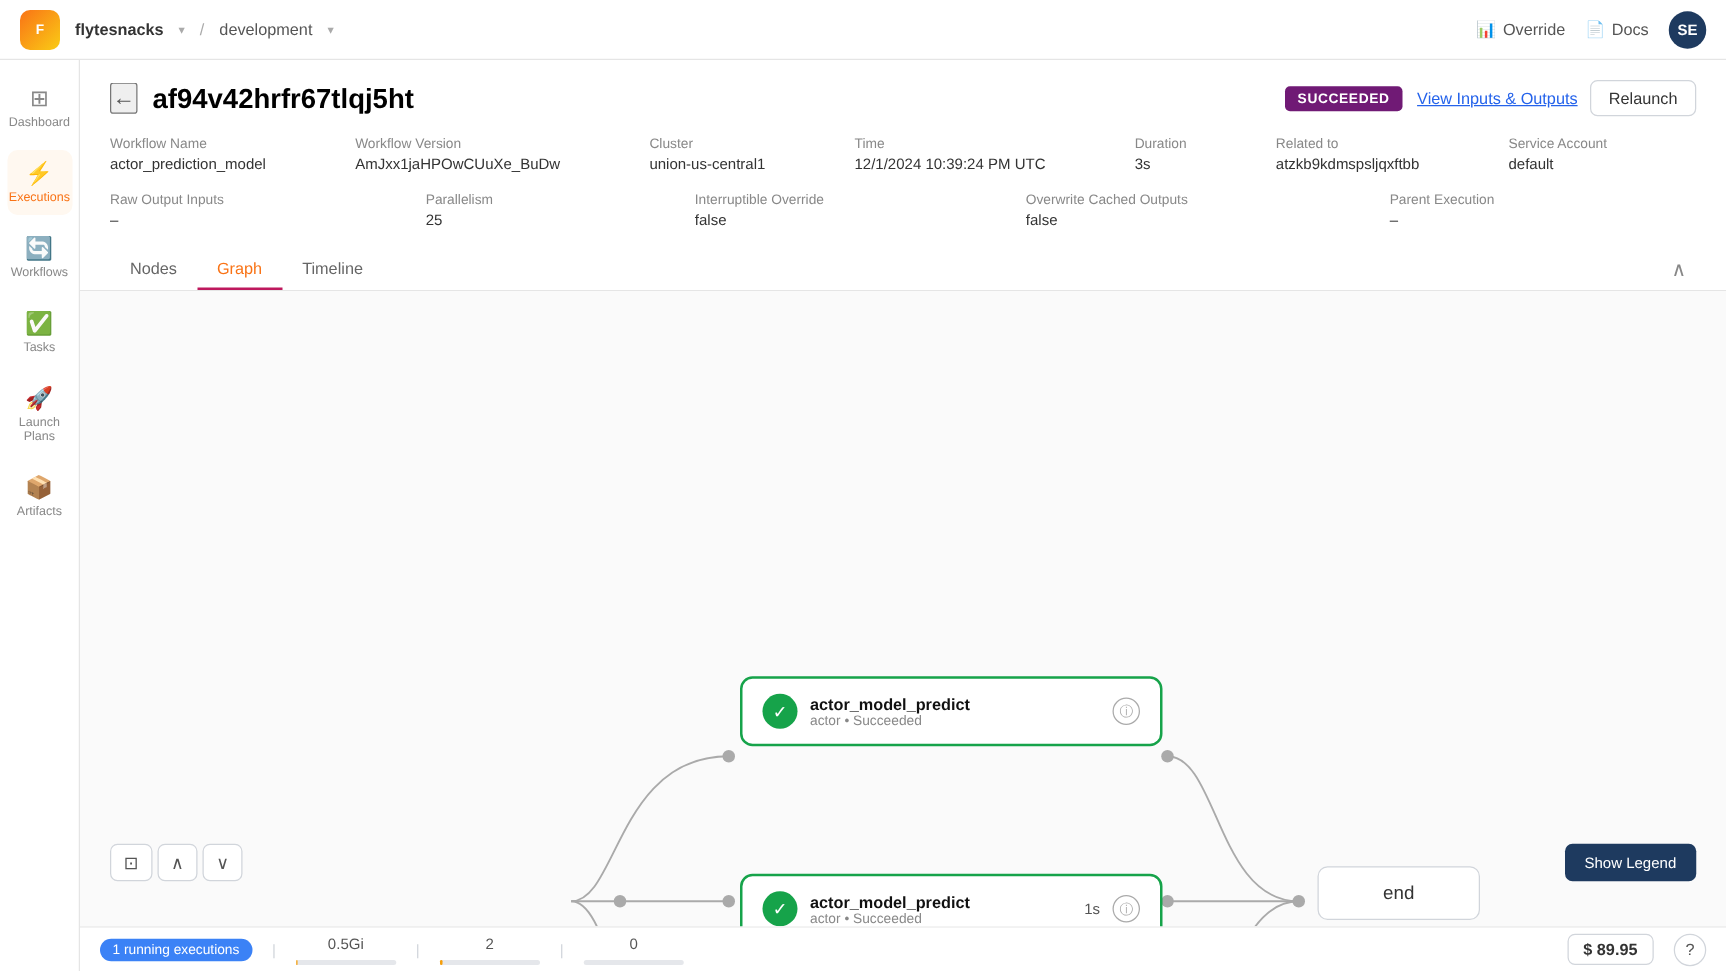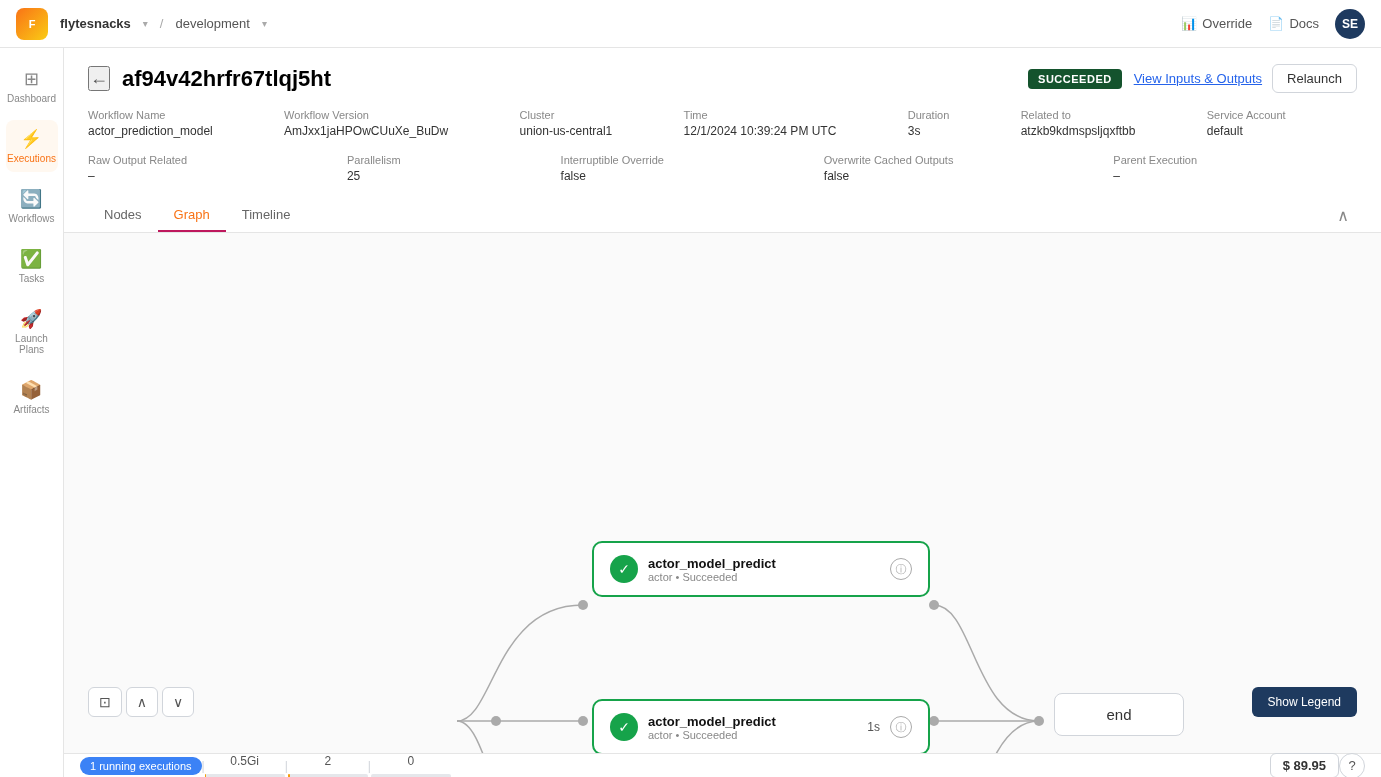--- a/index.html
+++ b/index.html
@@ -30,21 +30,21 @@
     .sidebar-item.active .label { color: #f97316; }
 
     
     .content { flex: 1; display: flex; flex-direction: column; overflow: hidden; background: #fff; }
 
     
     .content-header { padding: 16px 24px 0; border-bottom: 1px solid #e5e5e5; }
     .exec-title-row { display: flex; align-items: center; gap: 12px; margin-bottom: 16px; }
     .back-btn { color: #555; font-size: 18px; cursor: pointer; }
     .exec-title { font-size: 22px; font-weight: 600; color: #000000; flex: 1; }
-    .status-badge { background: #14532d; color: white; font-size: 11px; font-weight: 700; padding: 4px 10px; border-radius: 4px; letter-spacing: 0.5px; }
+    .status-badge { background: #701a75; color: white; font-size: 11px; font-weight: 700; padding: 4px 10px; border-radius: 4px; letter-spacing: 0.5px; }
     .header-actions { display: flex; gap: 10px; }
     .btn-link { background: none; border: none; color: #2563eb; font-size: 13px; cursor: pointer; text-decoration: underline; padding: 6px 0; }
     .btn-outline { background: white; border: 1.5px solid #d1d5db; color: #333; font-size: 13px; cursor: pointer; padding: 6px 14px; border-radius: 6px; font-weight: 500; }
 
     
     .meta-grid { display: grid; grid-template-columns: repeat(7, auto); gap: 0; margin-bottom: 16px; }
     .meta-item { padding-right: 32px; }
     .meta-label { font-size: 11px; color: #888; margin-bottom: 3px; font-weight: 500; }
     .meta-value { font-size: 12px; color: #333; font-weight: 500; }
 
@@ -74,21 +74,21 @@
     .flow-svg { position: absolute; top: 0; left: 0; width: 100%; height: 100%; pointer-events: none; }
 
     
     .graph-toolbar { position: absolute; bottom: 36px; left: 24px; display: flex; gap: 4px; }
     .graph-tool-btn { background: white; border: 1px solid #d1d5db; border-radius: 6px; padding: 6px 10px; cursor: pointer; font-size: 14px; color: #555; }
 
     
     .legend-btn { position: absolute; bottom: 36px; right: 24px; background: #1e3a5f; color: white; border: none; padding: 8px 16px; border-radius: 6px; font-size: 12px; font-weight: 500; cursor: pointer; }
 
     
-    .bottom-bar { background: white; border-top: 1px solid #e5e5e5; height: 24px; display: flex; align-items: center; padding: 0 16px; flex-shrink: 0; font-size: 12px; }
+    .bottom-bar { background: white; border-top: 1px solid #e5e5e5; height: 36px; display: flex; align-items: center; padding: 0 16px; gap: 16px; flex-shrink: 0; font-size: 12px; }
     .running-badge { background: #3b82f6; color: white; font-size: 11px; padding: 3px 10px; border-radius: 12px; font-weight: 500; }
     .bottom-sep { color: #d1d5db; }
     .resource-item { display: flex; align-items: center; gap: 6px; color: #555; flex-direction: column; }
     .resource-bar { width: 80px; height: 4px; background: #e5e7eb; border-radius: 2px; position: relative; }
     .resource-fill { height: 100%; background: #f59e0b; border-radius: 2px; }
     .cost-badge { margin-left: auto; background: white; border: 1.5px solid #d1d5db; border-radius: 6px; padding: 4px 12px; font-size: 13px; font-weight: 600; display: flex; align-items: center; gap: 4px; }
     .help-btn { width: 26px; height: 26px; border: 1.5px solid #d1d5db; border-radius: 50%; display: flex; align-items: center; justify-content: center; font-size: 13px; color: #555; cursor: pointer; }
   </style>
 </head>
 <body>
@@ -185,21 +185,21 @@
           <div class="meta-value">atzkb9kdmspsljqxftbb</div>
         </div>
         <div class="meta-item">
           <div class="meta-label">Service Account</div>
           <div class="meta-value">default</div>
         </div>
       </div>
 
       <div class="meta-grid2">
         <div class="meta-item">
-          <div class="meta-label">Raw Output Related</div>
+          <div class="meta-label">Raw Output Inputs</div>
           <div class="meta-value">–</div>
         </div>
         <div class="meta-item">
           <div class="meta-label">Parallelism</div>
           <div class="meta-value">25</div>
         </div>
         <div class="meta-item">
           <div class="meta-label">Interruptible Override</div>
           <div class="meta-value">false</div>
         </div>

